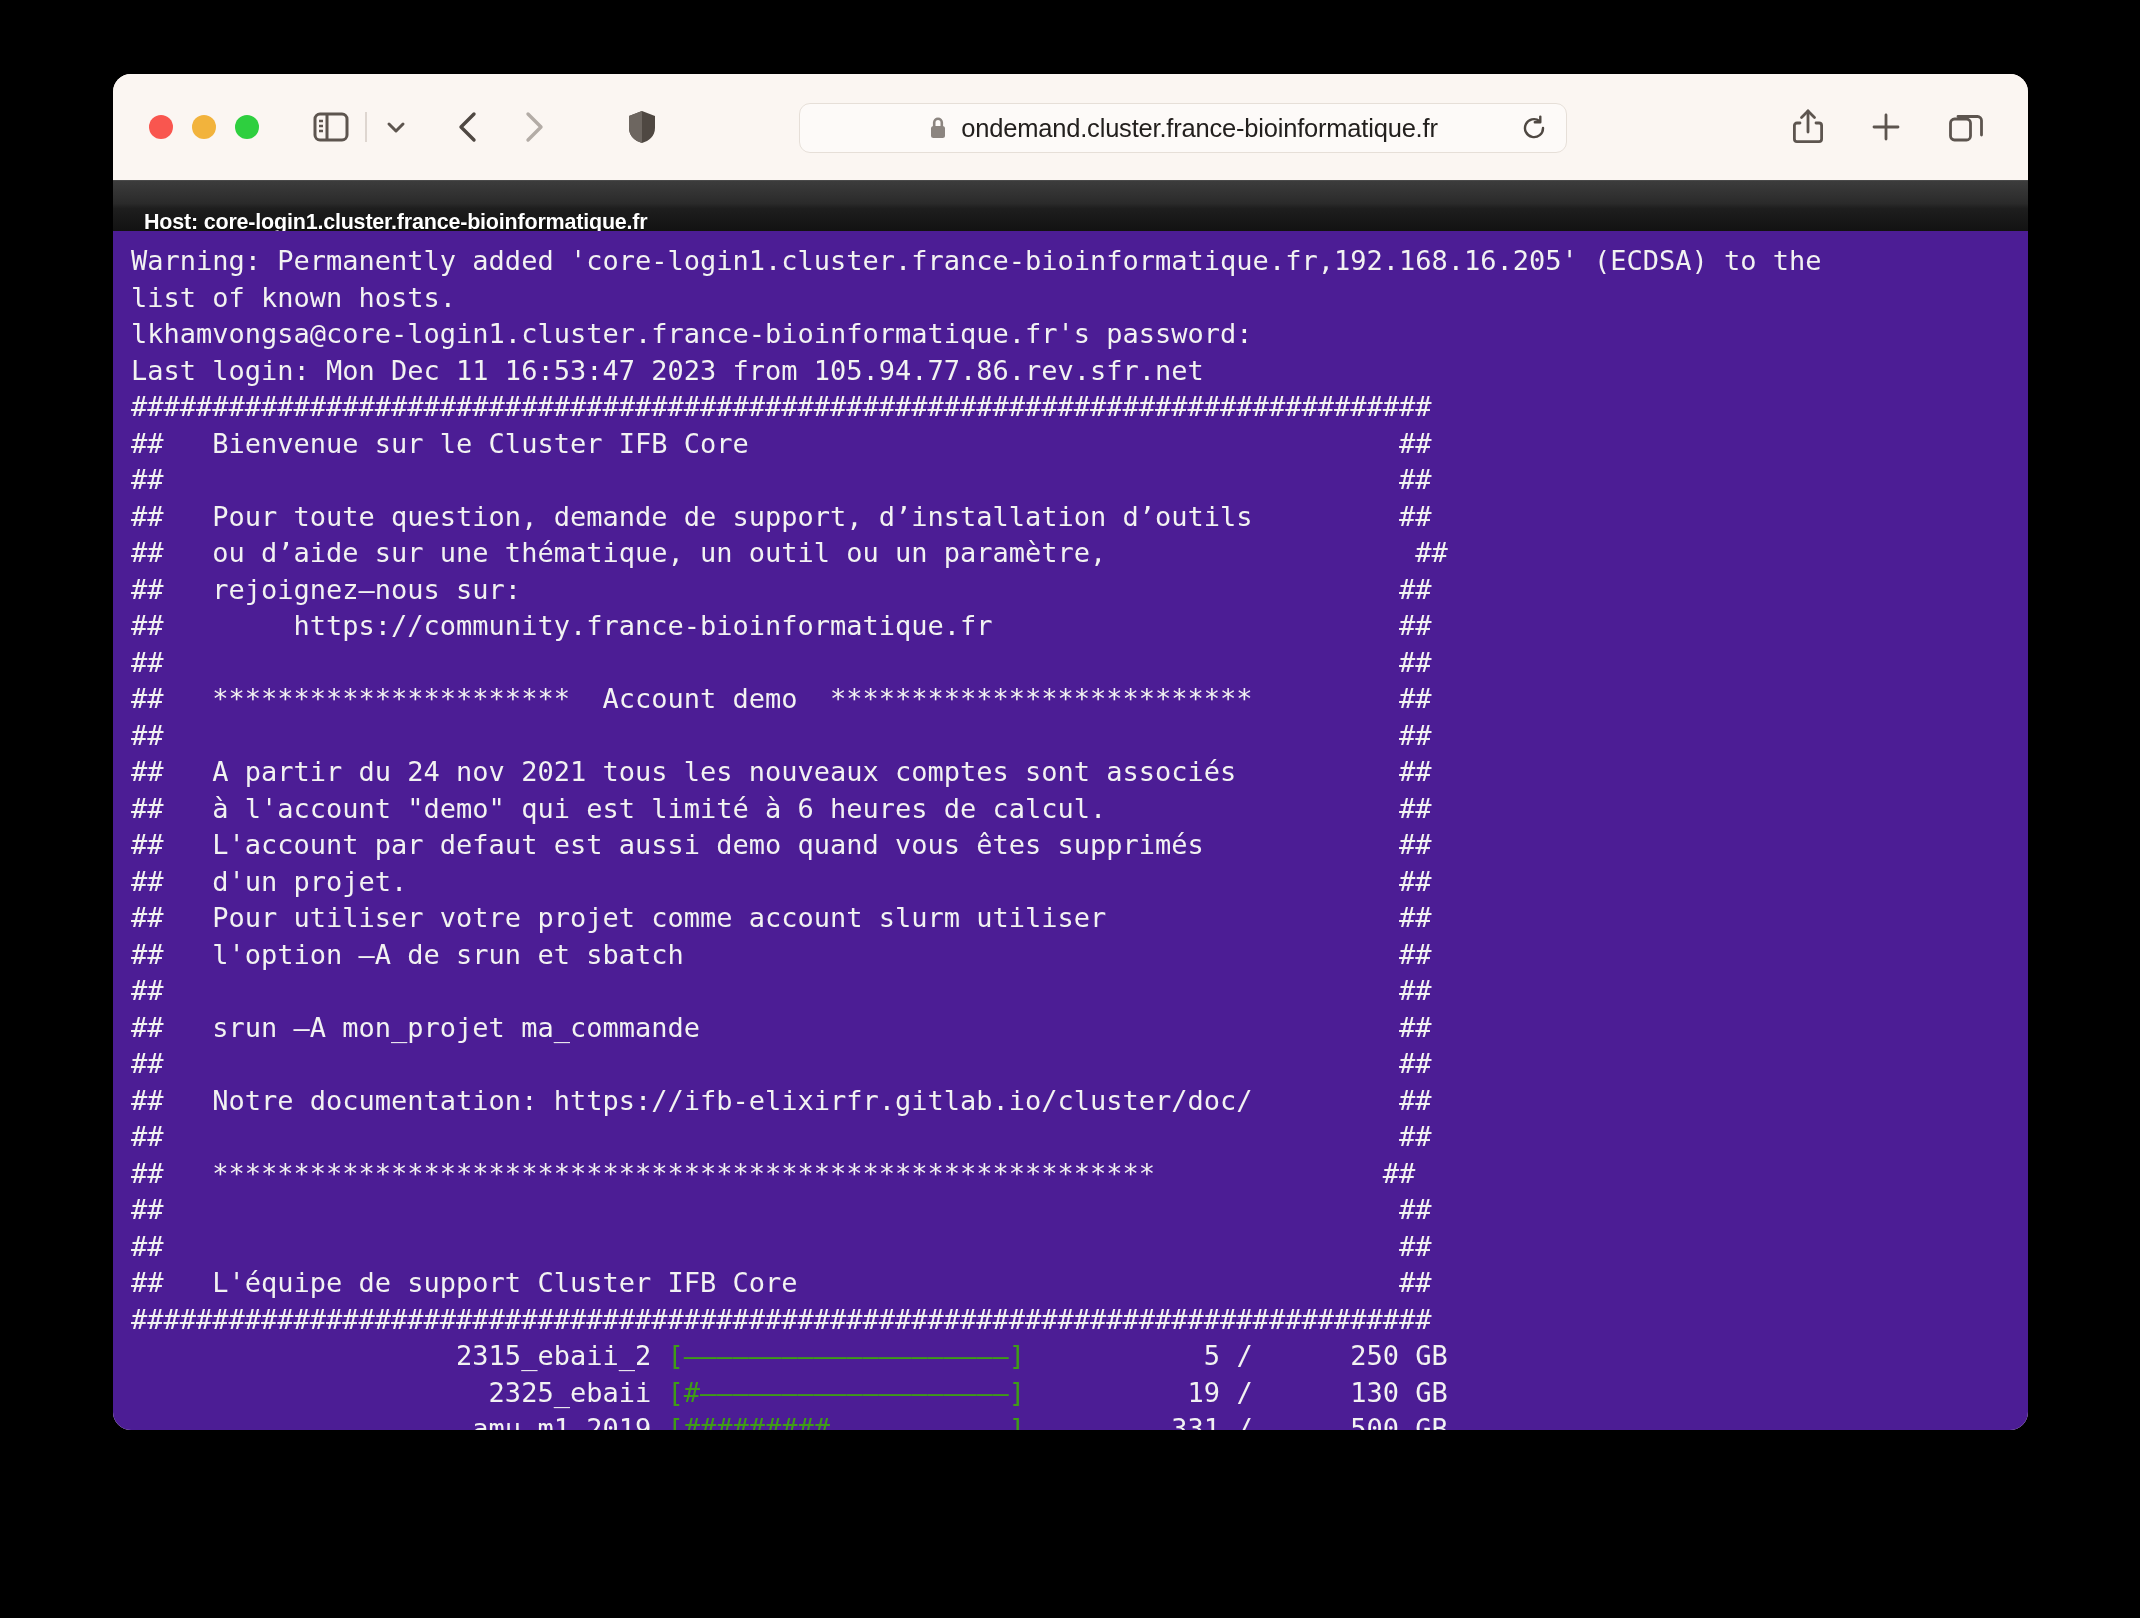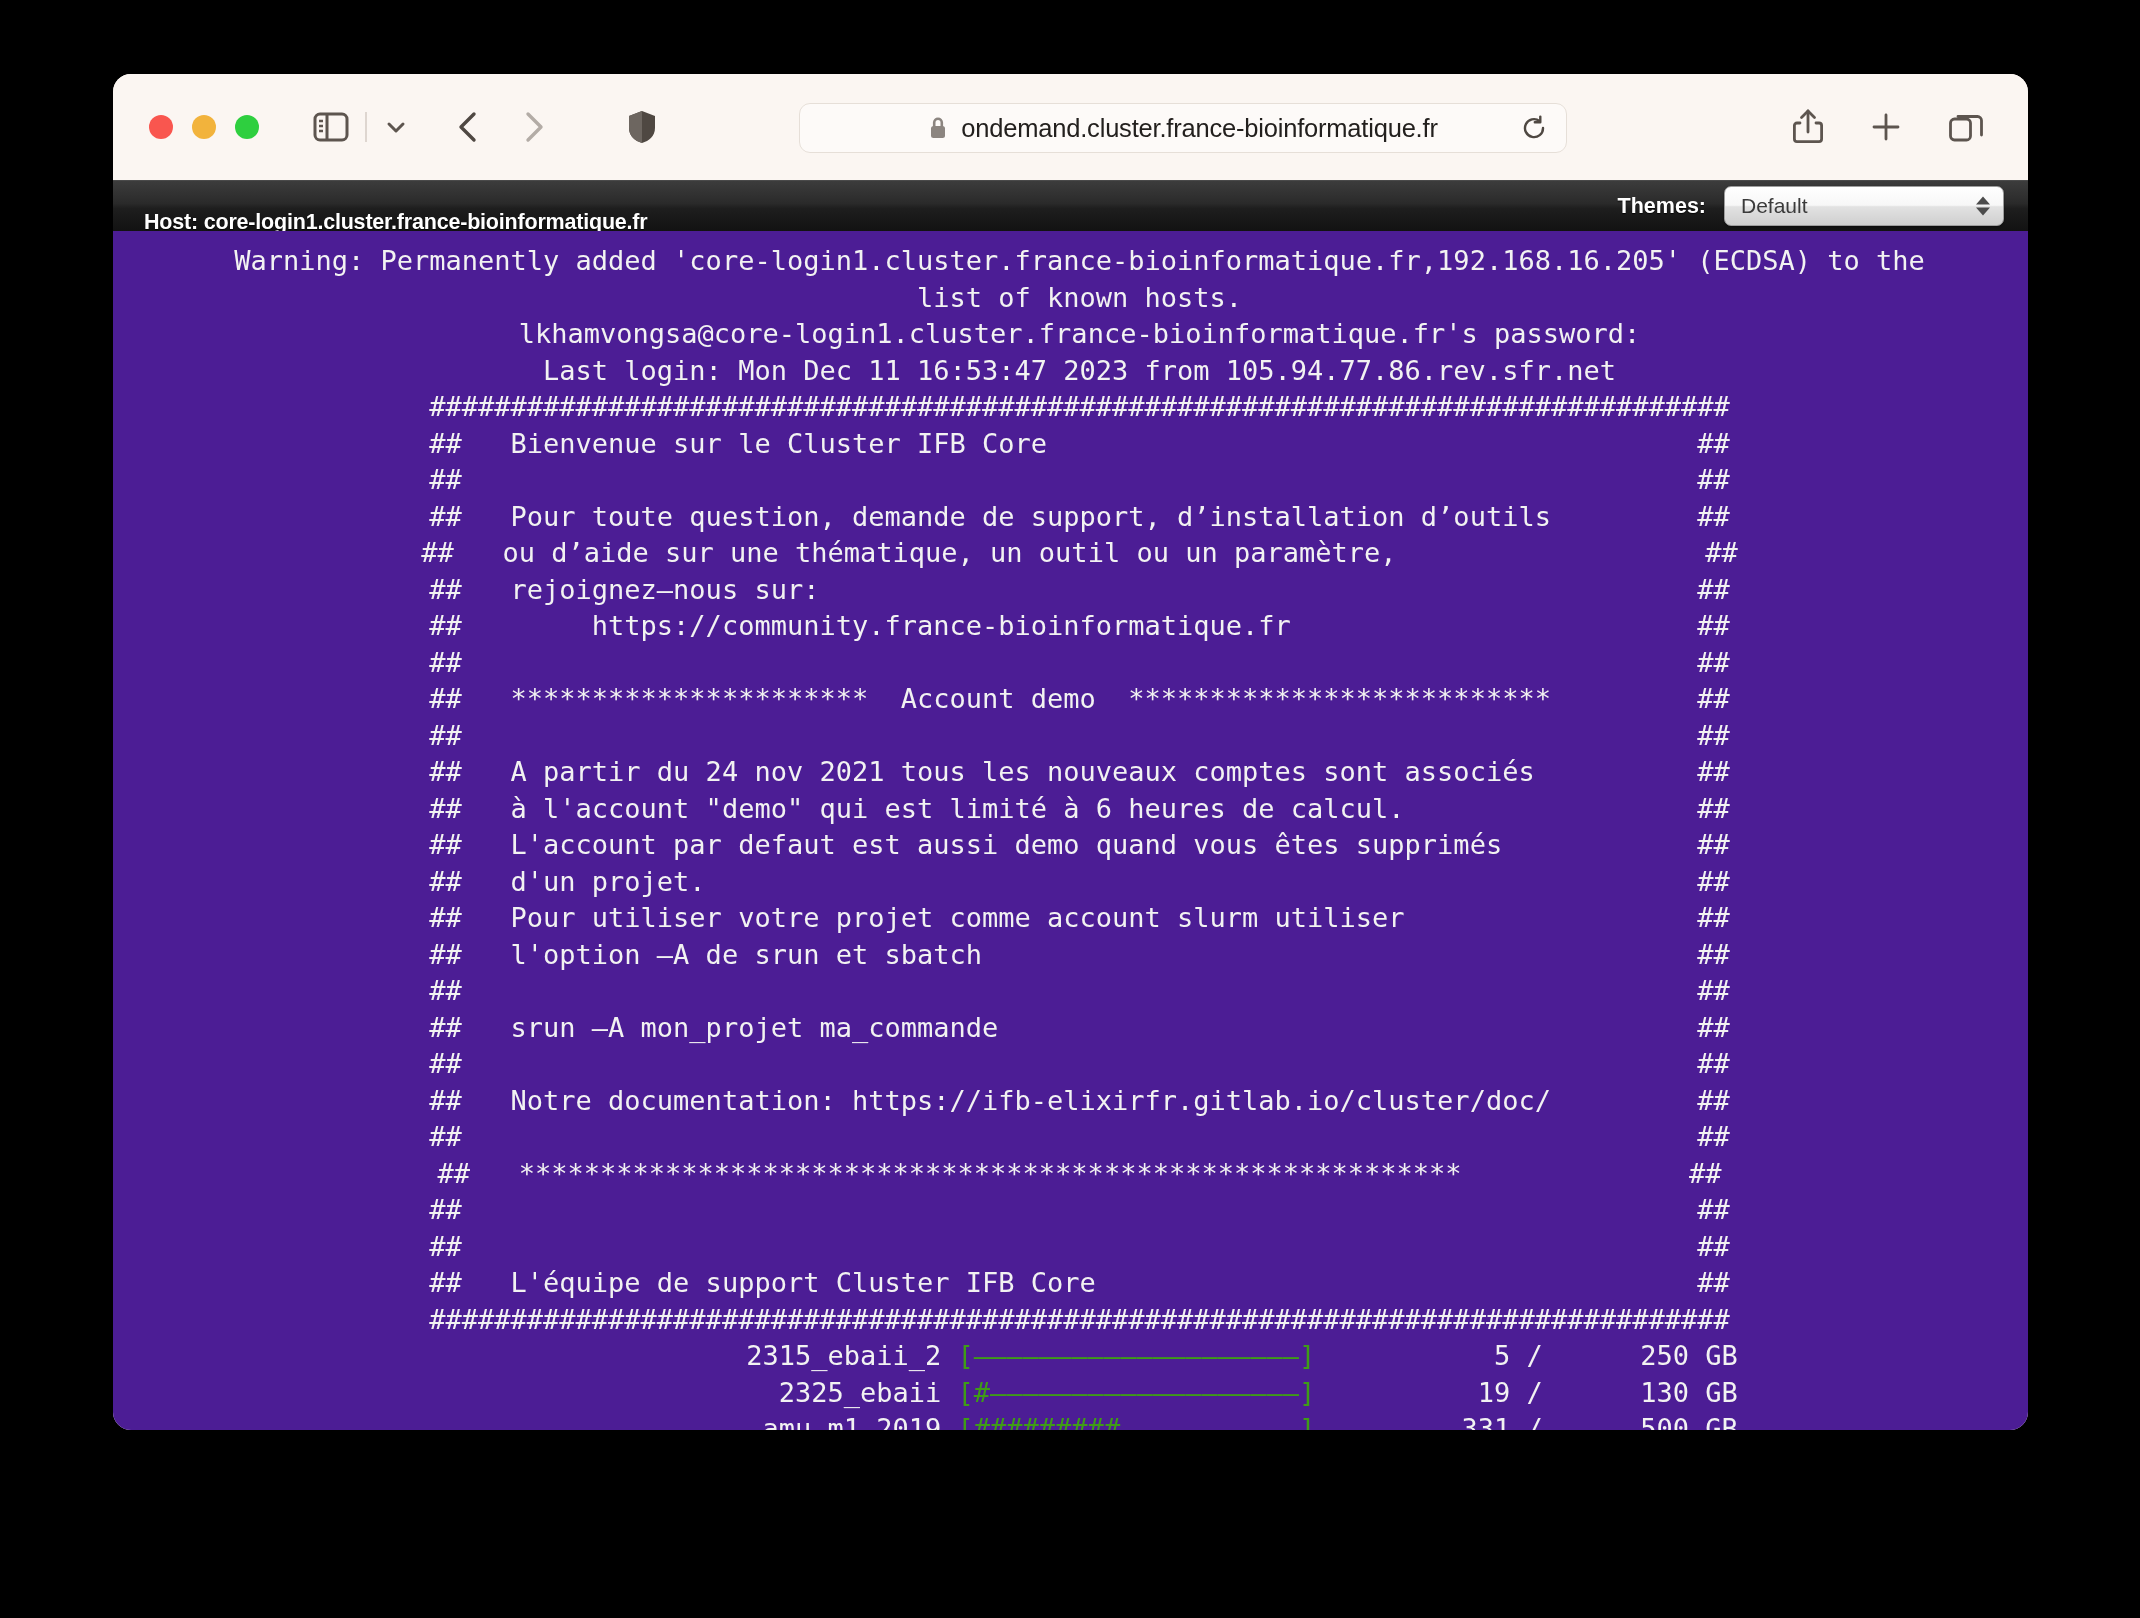--- a/index.html
+++ b/index.html
@@ -10,21 +10,20 @@
     background: #000000;
     overflow: hidden;
     font-family: "Liberation Sans", sans-serif;
   }
 
   #stage {
     position: relative;
     width: 2140px;
     height: 1618px;
     background: #000000;
-    text-align: center;
   }
 
   
   .browser-window {
     position: absolute;
     left: 113px;
     top: 74px;
     width: 1915px;
     height: 1356px;
     border-radius: 18px;
@@ -327,30 +326,20 @@
             <rect x="2.5" y="9" width="20" height="21" rx="4" ry="4" fill="none" stroke="#5d554f" stroke-width="2.8"></rect>
             <path d="M10 6.5 L29.5 6.5 A4 4 0 0 1 33.5 10.5 L33.5 25" fill="none" stroke="#5d554f" stroke-width="2.8" stroke-linecap="round"></path>
           </svg>
         </button>
       </div>
     </div>
 
     <div class="term-header">
       <span class="host-label">Host: core-login1.cluster.france-bioinformatique.fr</span>
 
-      <div class="themes-group">
-        <span class="themes-label">Themes:</span>
-        <div class="theme-select">
-          <span class="theme-select-text">Default</span>
-          <span class="stepper">
-            <span class="tri-up"></span>
-            <span class="tri-down"></span>
-          </span>
-        </div>
-      </div>
     </div>
 
     <div class="terminal">
       <div class="term-text"><span>Warning: Permanently added 'core-login1.cluster.france-bioinformatique.fr,192.168.16.205' (ECDSA) to the
 list of known hosts.
 lkhamvongsa@core-login1.cluster.france-bioinformatique.fr's password:
 Last login: Mon Dec 11 16:53:47 2023 from 105.94.77.86.rev.sfr.net
 ################################################################################
 ##   Bienvenue sur le Cluster IFB Core                                        ##
 ##                                                                            ##

